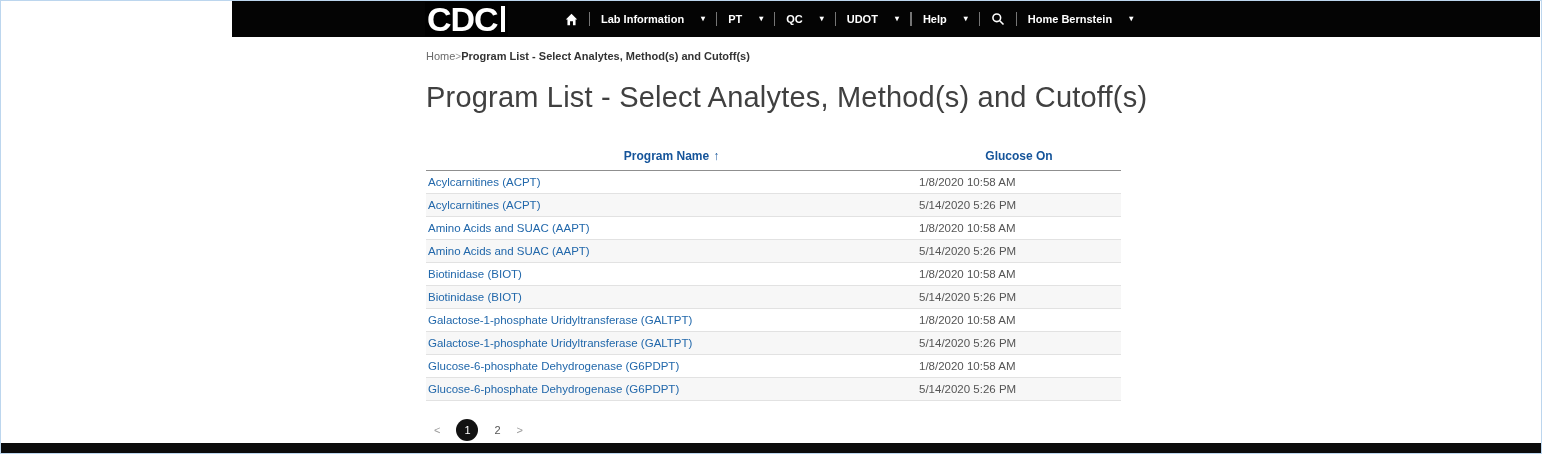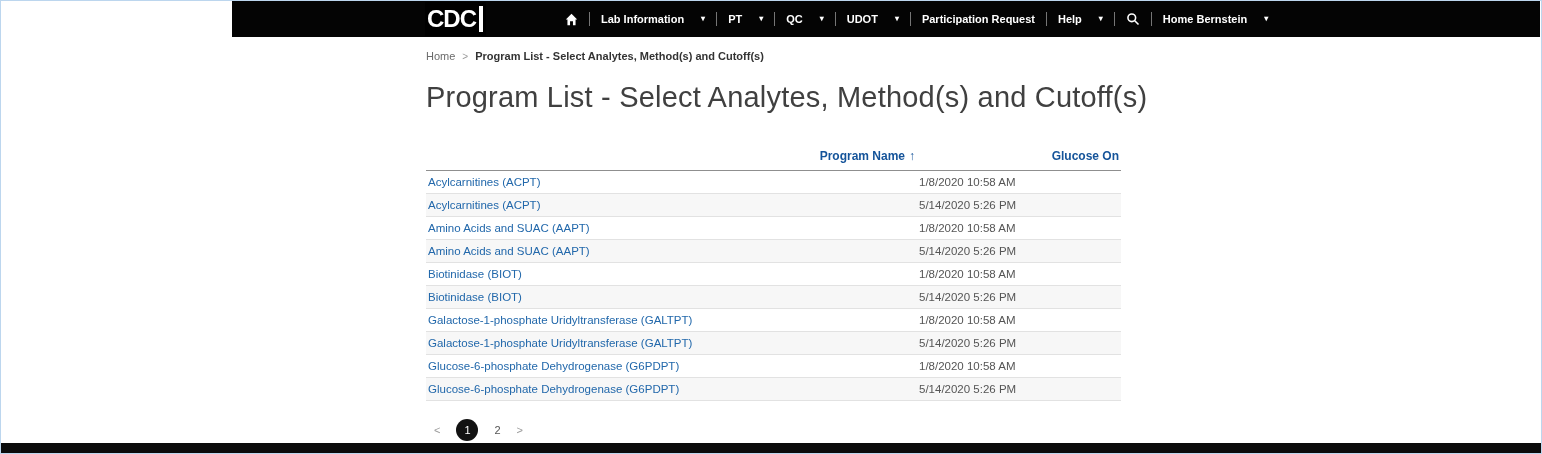--- a/index.html
+++ b/index.html
@@ -32,21 +32,21 @@
     left: 193px; top: 1px;
     height: 34px;
     display: flex; align-items: center;
     background: #000;
     color: #fff;
     padding: 0 3px 0 2px;
     cursor: pointer;
   }
   .logo .logo-text {
     font-weight: bold;
-    font-size: 24px;
+    font-size: 34px;
     letter-spacing: -1px;
     font-family: "Liberation Sans", sans-serif;
   }
   .logo .logo-bar {
     display: inline-block;
     width: 4px; height: 26px;
     background: #fff;
     margin-left: 3px;
   }
   .menu {
@@ -79,21 +79,20 @@
     position: absolute;
     left: 425px; top: 36px;
     width: 695px;
   }
   .breadcrumb {
     margin-top: 13px;
     font-size: 11px;
     color: #6b6b6b;
     display: flex;
     align-items: flex-end;
-    gap: 7px;
   }
   .breadcrumb .crumb-home { color: #6b6b6b; text-decoration: none; cursor: pointer; }
   .breadcrumb .crumb-sep { color: #9a9a9a; font-size: 10px; }
   .breadcrumb .crumb-current { color: #333; font-weight: bold; }
 
   .page-title {
     margin: 19px 0 0 0;
     font-size: 29px;
     font-weight: 300;
     color: #404040;
@@ -103,21 +102,21 @@
 
   
   table.program-table {
     margin-top: 29px;
     width: 695px;
     border-collapse: collapse;
     table-layout: fixed;
     font-size: 11.5px;
   }
   .program-table th {
-    text-align: right;
+    text-align: center;
     color: #15549a;
     font-weight: bold;
     font-size: 12px;
     padding: 6px 2px 7px 2px;
     border-bottom: 1px solid #8f8f8f;
     cursor: pointer;
     white-space: nowrap;
     margin-top: 48px;
   }
   .sort-icon { color: #15549a; font-weight: bold; margin-left: 4px; }
@@ -197,23 +196,20 @@
       <a class="nav-item">
         <span>QC</span>
         <span class="caret">▾</span>
       </a>
       <span class="sep"></span>
       <a class="nav-item">
         <span>UDOT</span>
         <span class="caret">▾</span>
       </a>
       <span class="sep"></span>
-      <a class="nav-item">
-        <span>Participation Request</span>
-      </a>
       <span class="sep"></span>
       <a class="nav-item">
         <span>Help</span>
         <span class="caret">▾</span>
       </a>
       <span class="sep"></span>
       <a class="nav-item">
         <span>
           <svg class="nav-svg" width="14" height="14" viewBox="0 0 16 16">
               <circle cx="6.6" cy="6.6" r="4.4" stroke="#ffffff" stroke-width="1.8" fill="none"></circle>

